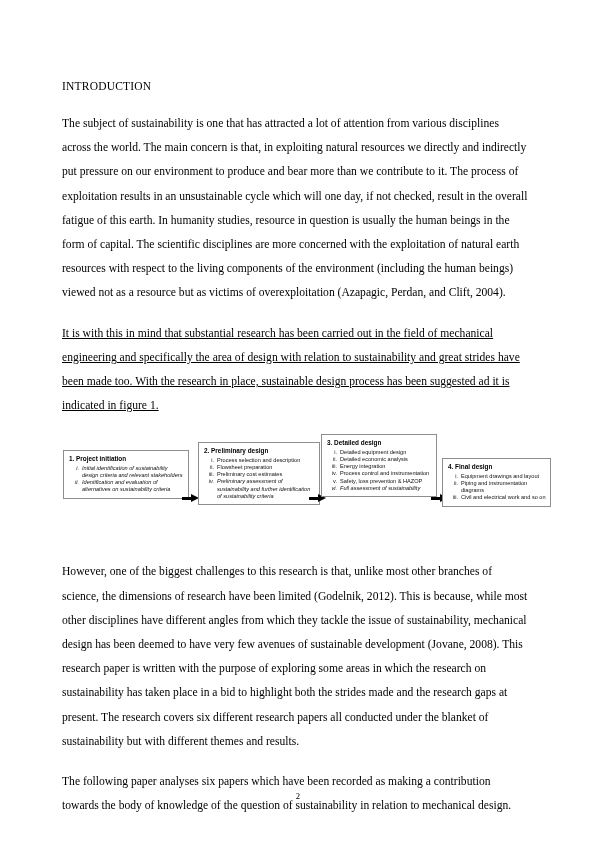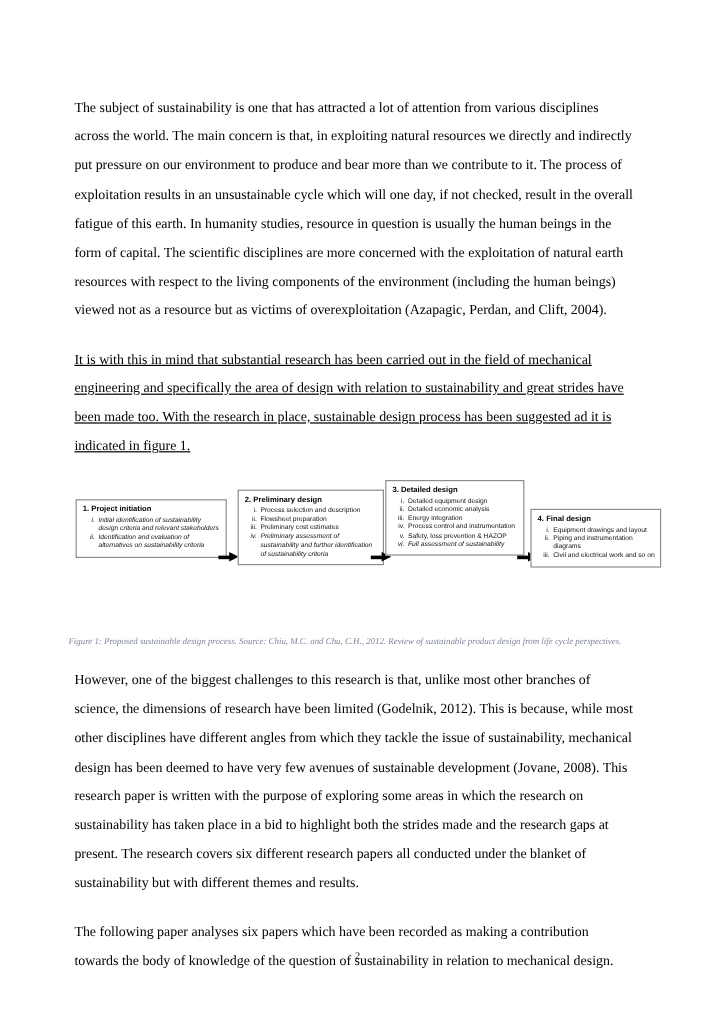--- a/index.html
+++ b/index.html
@@ -145,20 +145,21 @@
     font-family: "Liberation Serif", serif;
     color: #000;
   }
 </style>
 </head>
 <body>
 
 <div class="page">
   <div class="content">
 
+    <div class="section-title">INTRODUCTION</div>
 
     <p class="body-par">The subject of sustainability is one that has attracted a lot of attention from various disciplines across the world. The main concern is that, in exploiting natural resources we directly and indirectly put pressure on our environment to produce and bear more than we contribute to it. The process of exploitation results in an unsustainable cycle which will one day, if not checked, result in the overall fatigue of this earth. In humanity studies, resource in question is usually the human beings in the form of capital. The scientific disciplines are more concerned with the exploitation of natural earth resources with respect to the living components of the environment (including the human beings) viewed not as a resource but as victims of overexploitation (Azapagic, Perdan, and Clift, 2004).</p>
 
     <p class="body-par tight">It is with this in mind that substantial research has been carried out in the field of mechanical engineering and specifically the area of design with relation to sustainability and great strides have been made too. With the research in place, sustainable design process has been suggested ad it is indicated in figure 1.</p>
 
     <div class="figure-wrap">
 
       <div class="fbox" id="fbox1">
         <div class="fb-title">1. Project initiation</div>
         <ol class="fb-list">
@@ -253,21 +254,20 @@
           </li>
           <li>
             <span class="rn">iii.</span>
             <span>Civil and electrical work and so on</span>
           </li>
         </ol>
       </div>
 
     </div>
 
-    <div class="fig-caption">Figure 1: Proposed sustainable design process. Source: Chiu, M.C. and Chu, C.H., 2012. Review of sustainable product design from life cycle perspectives.</div>
 
     <p class="body-par">However, one of the biggest challenges to this research is that, unlike most other branches of science, the dimensions of research have been limited (Godelnik, 2012). This is because, while most other disciplines have different angles from which they tackle the issue of sustainability, mechanical design has been deemed to have very few avenues of sustainable development (Jovane, 2008). This research paper is written with the purpose of exploring some areas in which the research on sustainability has taken place in a bid to highlight both the strides made and the research gaps at present. The research covers six different research papers all conducted under the blanket of sustainability but with different themes and results.</p>
 
     <p class="body-par">The following paper analyses six papers which have been recorded as making a contribution towards the body of knowledge of the question of sustainability in relation to mechanical design.</p>
 
   </div>
 
   <div class="page-number">2</div>
 </div>
 

